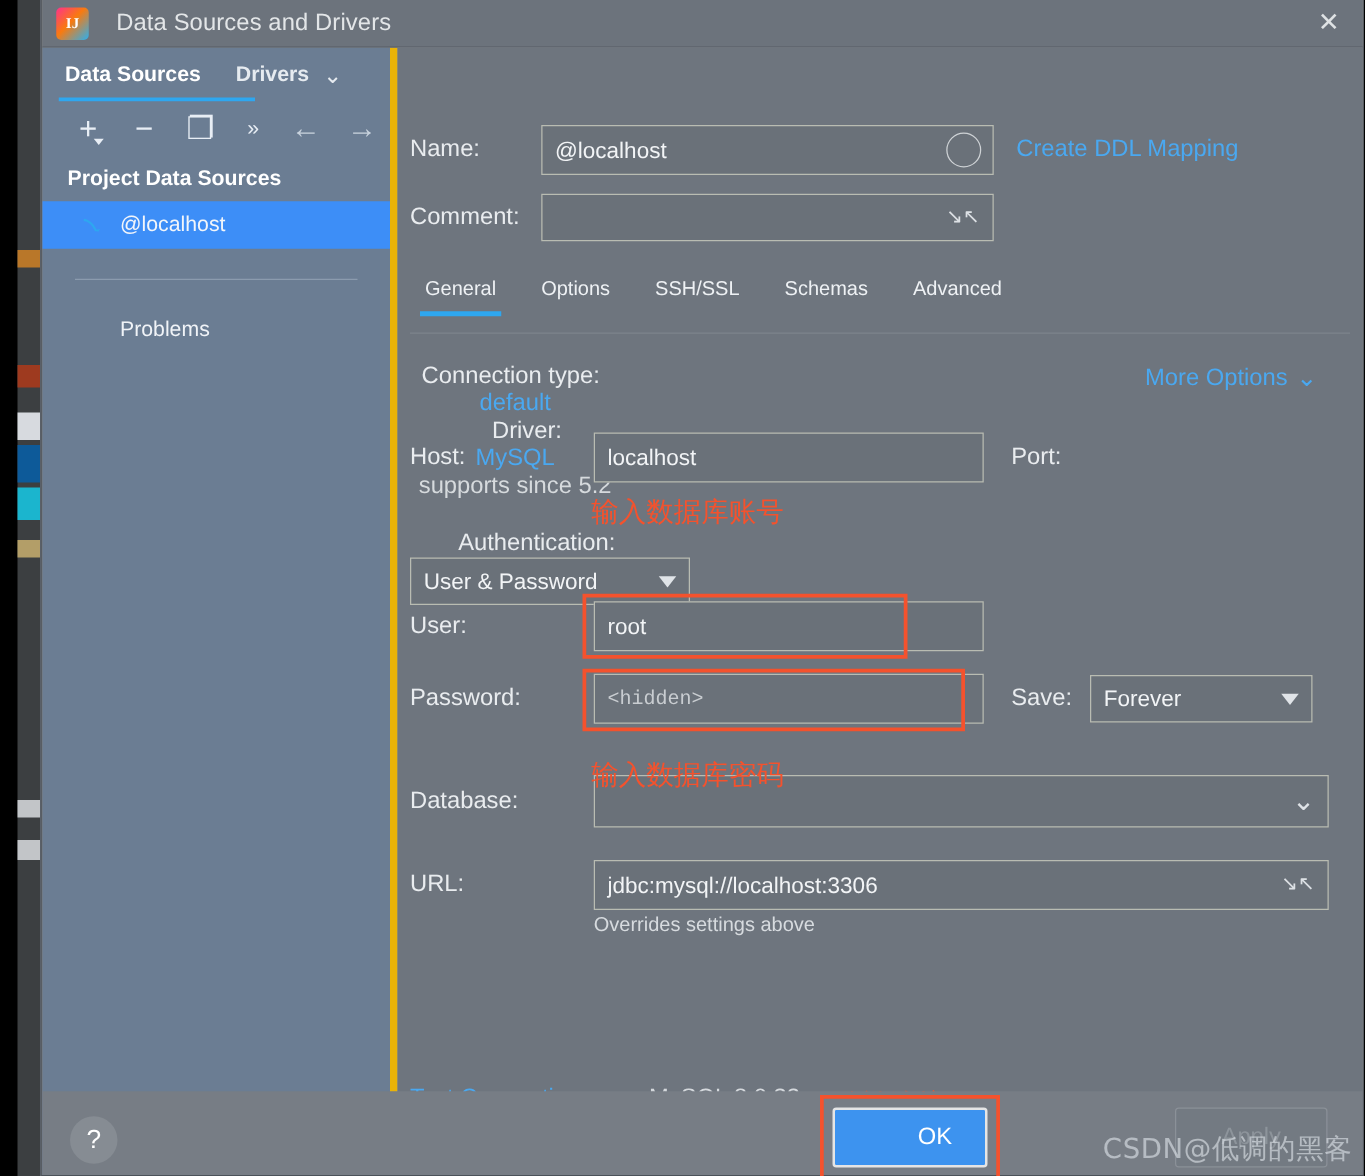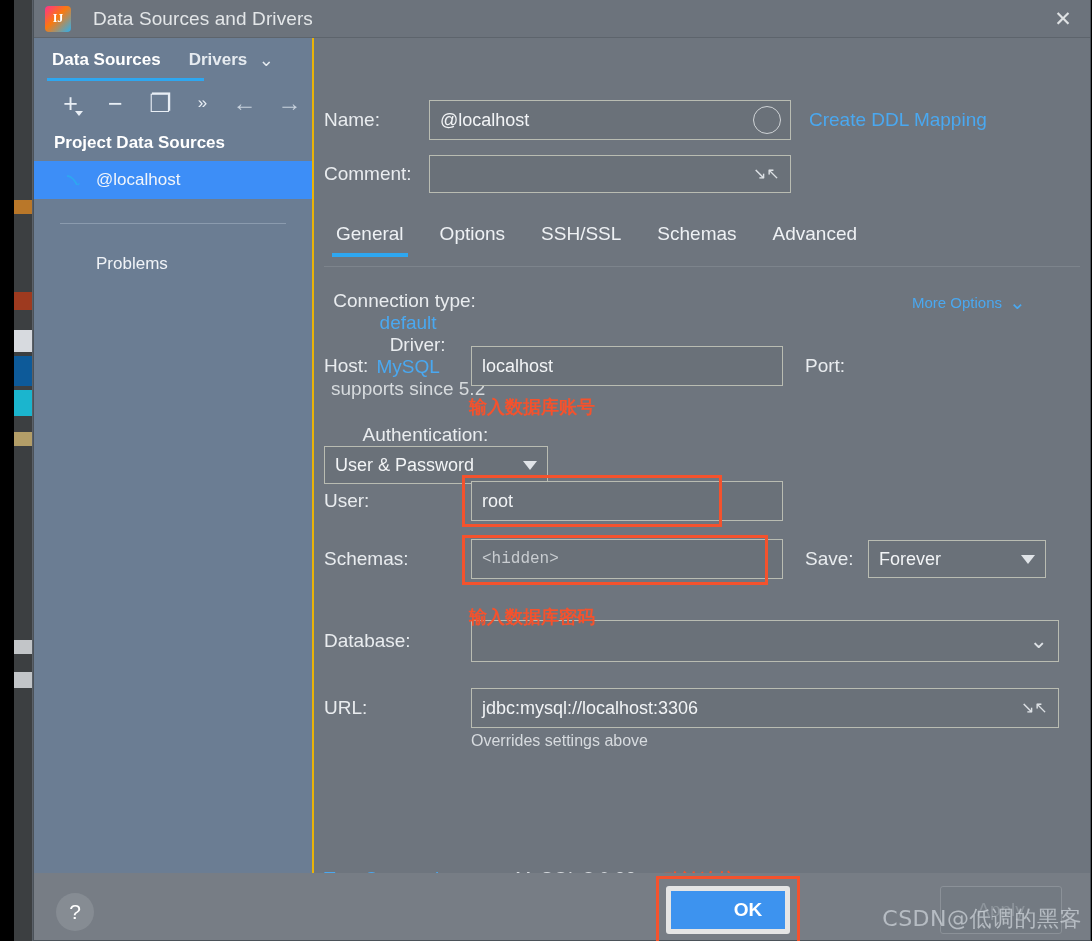--- a/index.html
+++ b/index.html
@@ -105,21 +105,21 @@
     min-height: 0;
   }
 
   
   .sidebar {
     width: 278px;
     flex: 0 0 278px;
     background: #6b7d93;
     display: flex;
     flex-direction: column;
-    border-right: 2px solid #eab308;
+    border-right: 6px solid #eab308;
   }
   .side-tabs {
     height: 43px;
     flex: 0 0 43px;
     display: flex;
     align-items: center;
     position: relative;
     padding-left: 18px;
   }
   .side-tab {
@@ -285,21 +285,21 @@
   .tabs {
     position: absolute;
     left: 10px; top: 185px;
     width: 740px;
     display: flex;
     align-items: flex-end;
     gap: 0;
   }
   .tab {
     color: #eef1f4;
-    font-size: 19px;
+    font-size: 16px;
     padding: 0 12px 12px 12px;
     cursor: pointer;
     position: relative;
     white-space: nowrap;
   }
   .tab.active::after {
     content: "";
     position: absolute;
     left: 8px; right: 8px; bottom: 0;
     height: 4px;
@@ -310,22 +310,22 @@
     left: 10px; top: 228px;
     right: 10px;
     height: 1px;
     background: #7d848c;
   }
 
   
   .ann {
     position: absolute;
     color: #f4522d;
-    font-size: 18px;
-    font-weight: bold;
+    font-size: 22px;
+    font-weight: normal;
     font-family: "DejaVu Sans", sans-serif;
     white-space: nowrap;
   }
   .redbox {
     position: absolute;
     border: 3px solid #f4522d;
     box-sizing: border-box;
     pointer-events: none;
   }
 
@@ -357,22 +357,22 @@
     height: 48px;
     display: flex; align-items: center; justify-content: center;
     font-size: 19px;
     box-sizing: border-box;
     cursor: pointer;
     border-radius: 3px;
   }
   .btn-ok {
     background: #3d93ef;
     color: #ffffff;
-    font-weight: bold;
-    border: 5px solid #e5e5e5;
+    font-weight: normal;
+    border: 2px solid #e5e5e5;
     padding-left: 40px;
   }
   .btn-sec {
     background: #83898f;
     color: #f0f2f4;
     border: 1px solid #9aa0a6;
   }
   .btn-disabled {
     background: #737a82;
     color: #8d949b;
@@ -480,21 +480,21 @@
         <div class="tabs-rule"></div>
 
         <div class="row" style="left:10px; top:252px;flex-direction:column;">
           <div class="lbl">Connection type:</div>
           <div class="link" style="margin-left:7px;font-size:19px;">default</div>
           <div class="lbl" style="margin-left:26px;">Driver:</div>
           <div class="link" style="margin-left:7px;font-size:19px;">MySQL</div>
           <div class="lbl" style="margin-left:7px;color:#d6dadd;">supports since 5.2</div>
         </div>
         <div class="row" style="left:598px; top:252px;">
-          <div class="link" style="font-size:15px;">More Options</div>
+          <div class="link" style="font-size:19px;">More Options</div>
           <div class="link" style="margin-left:7px;font-size:20px;">⌄</div>
         </div>
 
         <div class="row" style="left:10px; top:308px;">
           <div class="lbl" style="width:147px;">Host:</div>
           <div class="field" style="width:312px;height:40px;">
             <span>localhost</span>
           </div>
           <div class="lbl" style="margin-left:22px;width:60px;">Port:</div>
         </div>
@@ -508,21 +508,21 @@
         </div>
 
         <div class="row" style="left:10px; top:443px;">
           <div class="lbl" style="width:147px;">User:</div>
           <div class="field" style="width:312px;height:40px;">
             <span>root</span>
           </div>
         </div>
 
         <div class="row" style="left:10px; top:501px;">
-          <div class="lbl" style="width:147px;">Schemas:</div>
+          <div class="lbl" style="width:147px;">Password:</div>
           <div class="field mono" style="width:312px;height:40px;">
             <span class="ph">&lt;hidden&gt;</span>
           </div>
           <div class="lbl" style="margin-left:22px;width:63px;">Save:</div>
           <div class="combo" style="width:178px;height:38px;">
             <span>Forever</span>
             <span class="caret-solid"></span>
           </div>
         </div>
 

